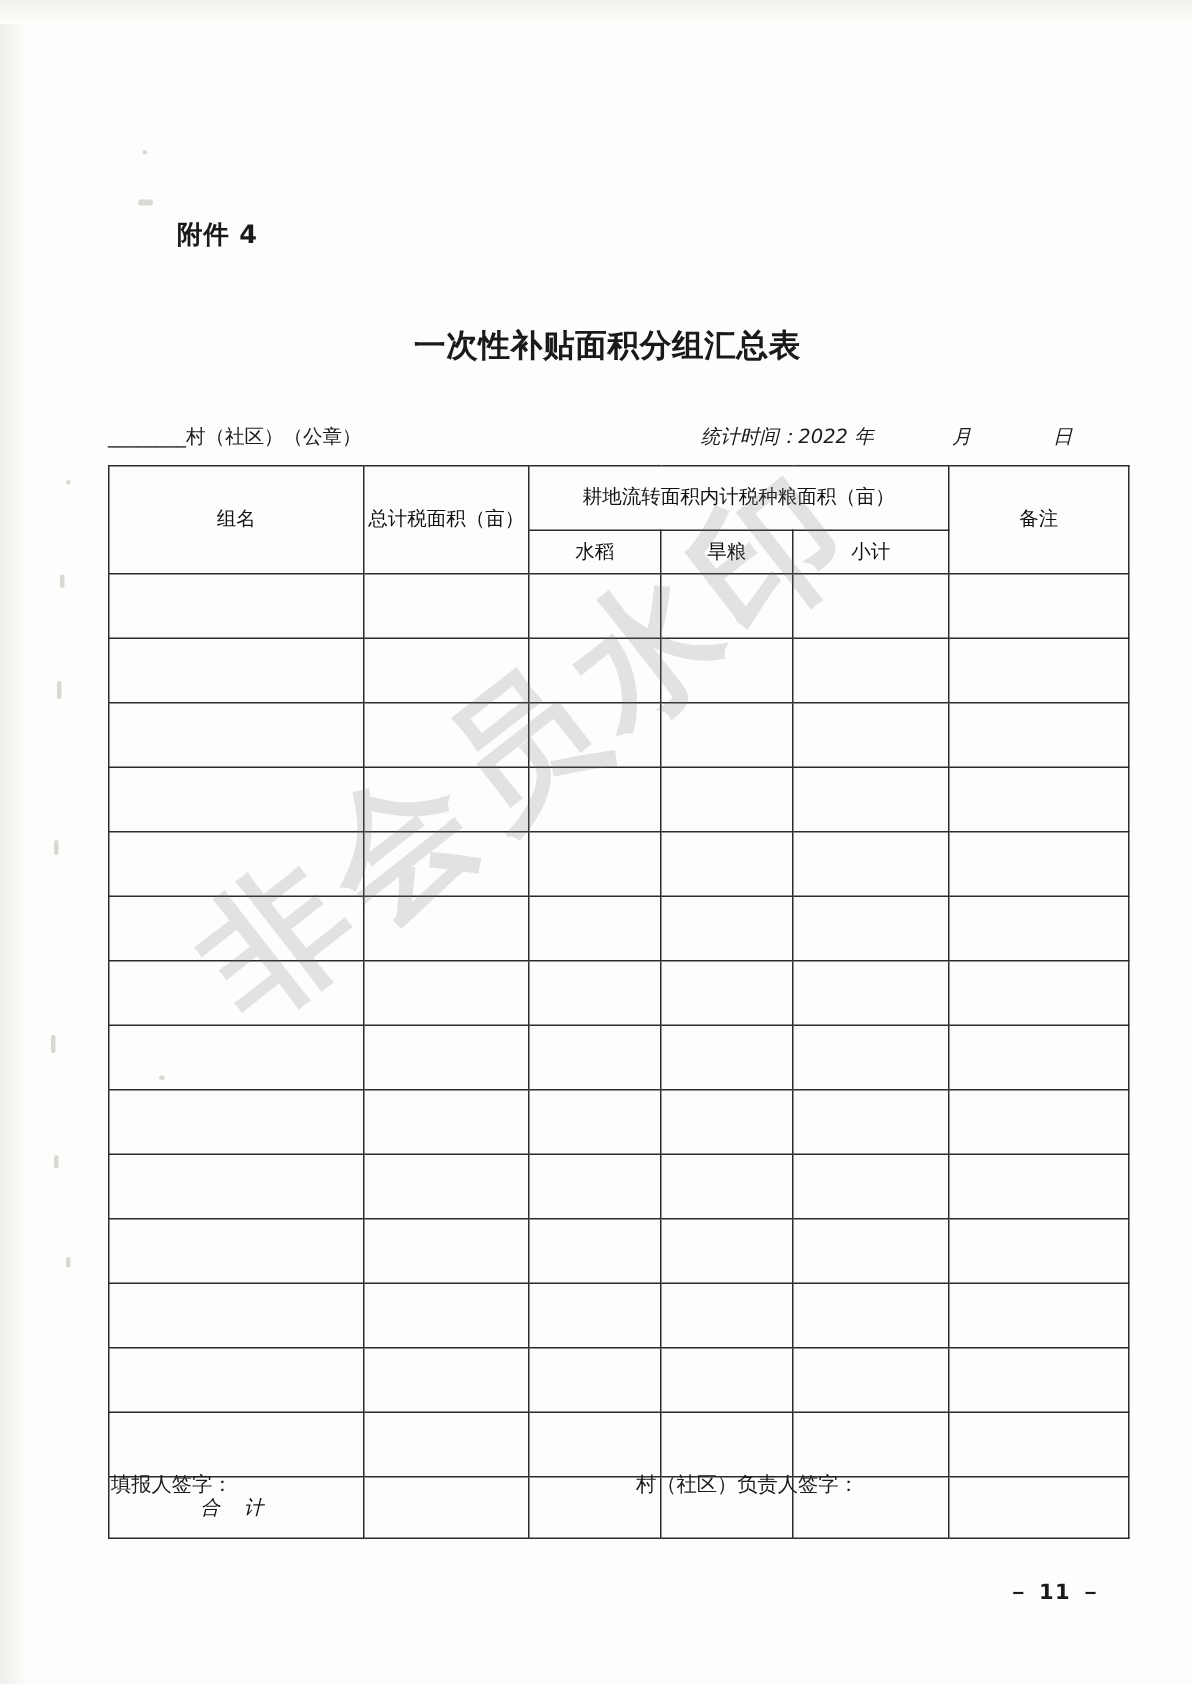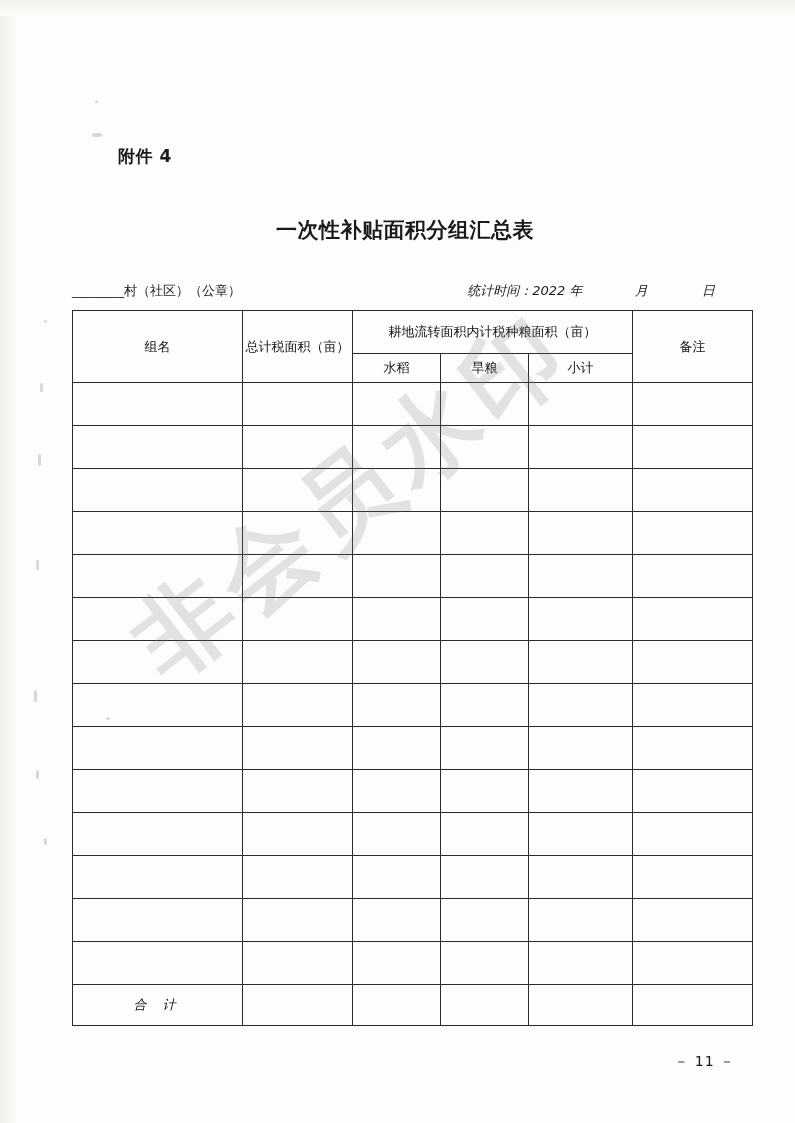--- a/index.html
+++ b/index.html
@@ -130,20 +130,21 @@
   }
   .footer-left { width: 350px; }
   .footer-right { }
 
   .page-num {
     position: absolute;
     right: 60px;
     top: 1053px;
     font-size: 14px;
     letter-spacing: 1px;
+    font-weight: bold;
   }
 
   
   .watermark {
     position: absolute;
     left: 150px;
     top: 430px;
     width: 470px;
     height: 300px;
     transform: rotate(-38deg);
@@ -341,18 +342,22 @@
         <td class="total-label">合  计</td>
         <td></td>
         <td></td>
         <td></td>
         <td></td>
         <td></td>
       </tr>
     </tbody>
   </table>
 
+  <div class="footer-row">
+    <div class="footer-left">填报人签字：</div>
+    <div class="footer-right">村（社区）负责人签字：</div>
+  </div>
 
   <div class="page-num">－ 11 －</div>
 
   <div class="watermark">非会员水印</div>
   <div class="watermark-sub"></div>
 </div>
 
 </body></html>

